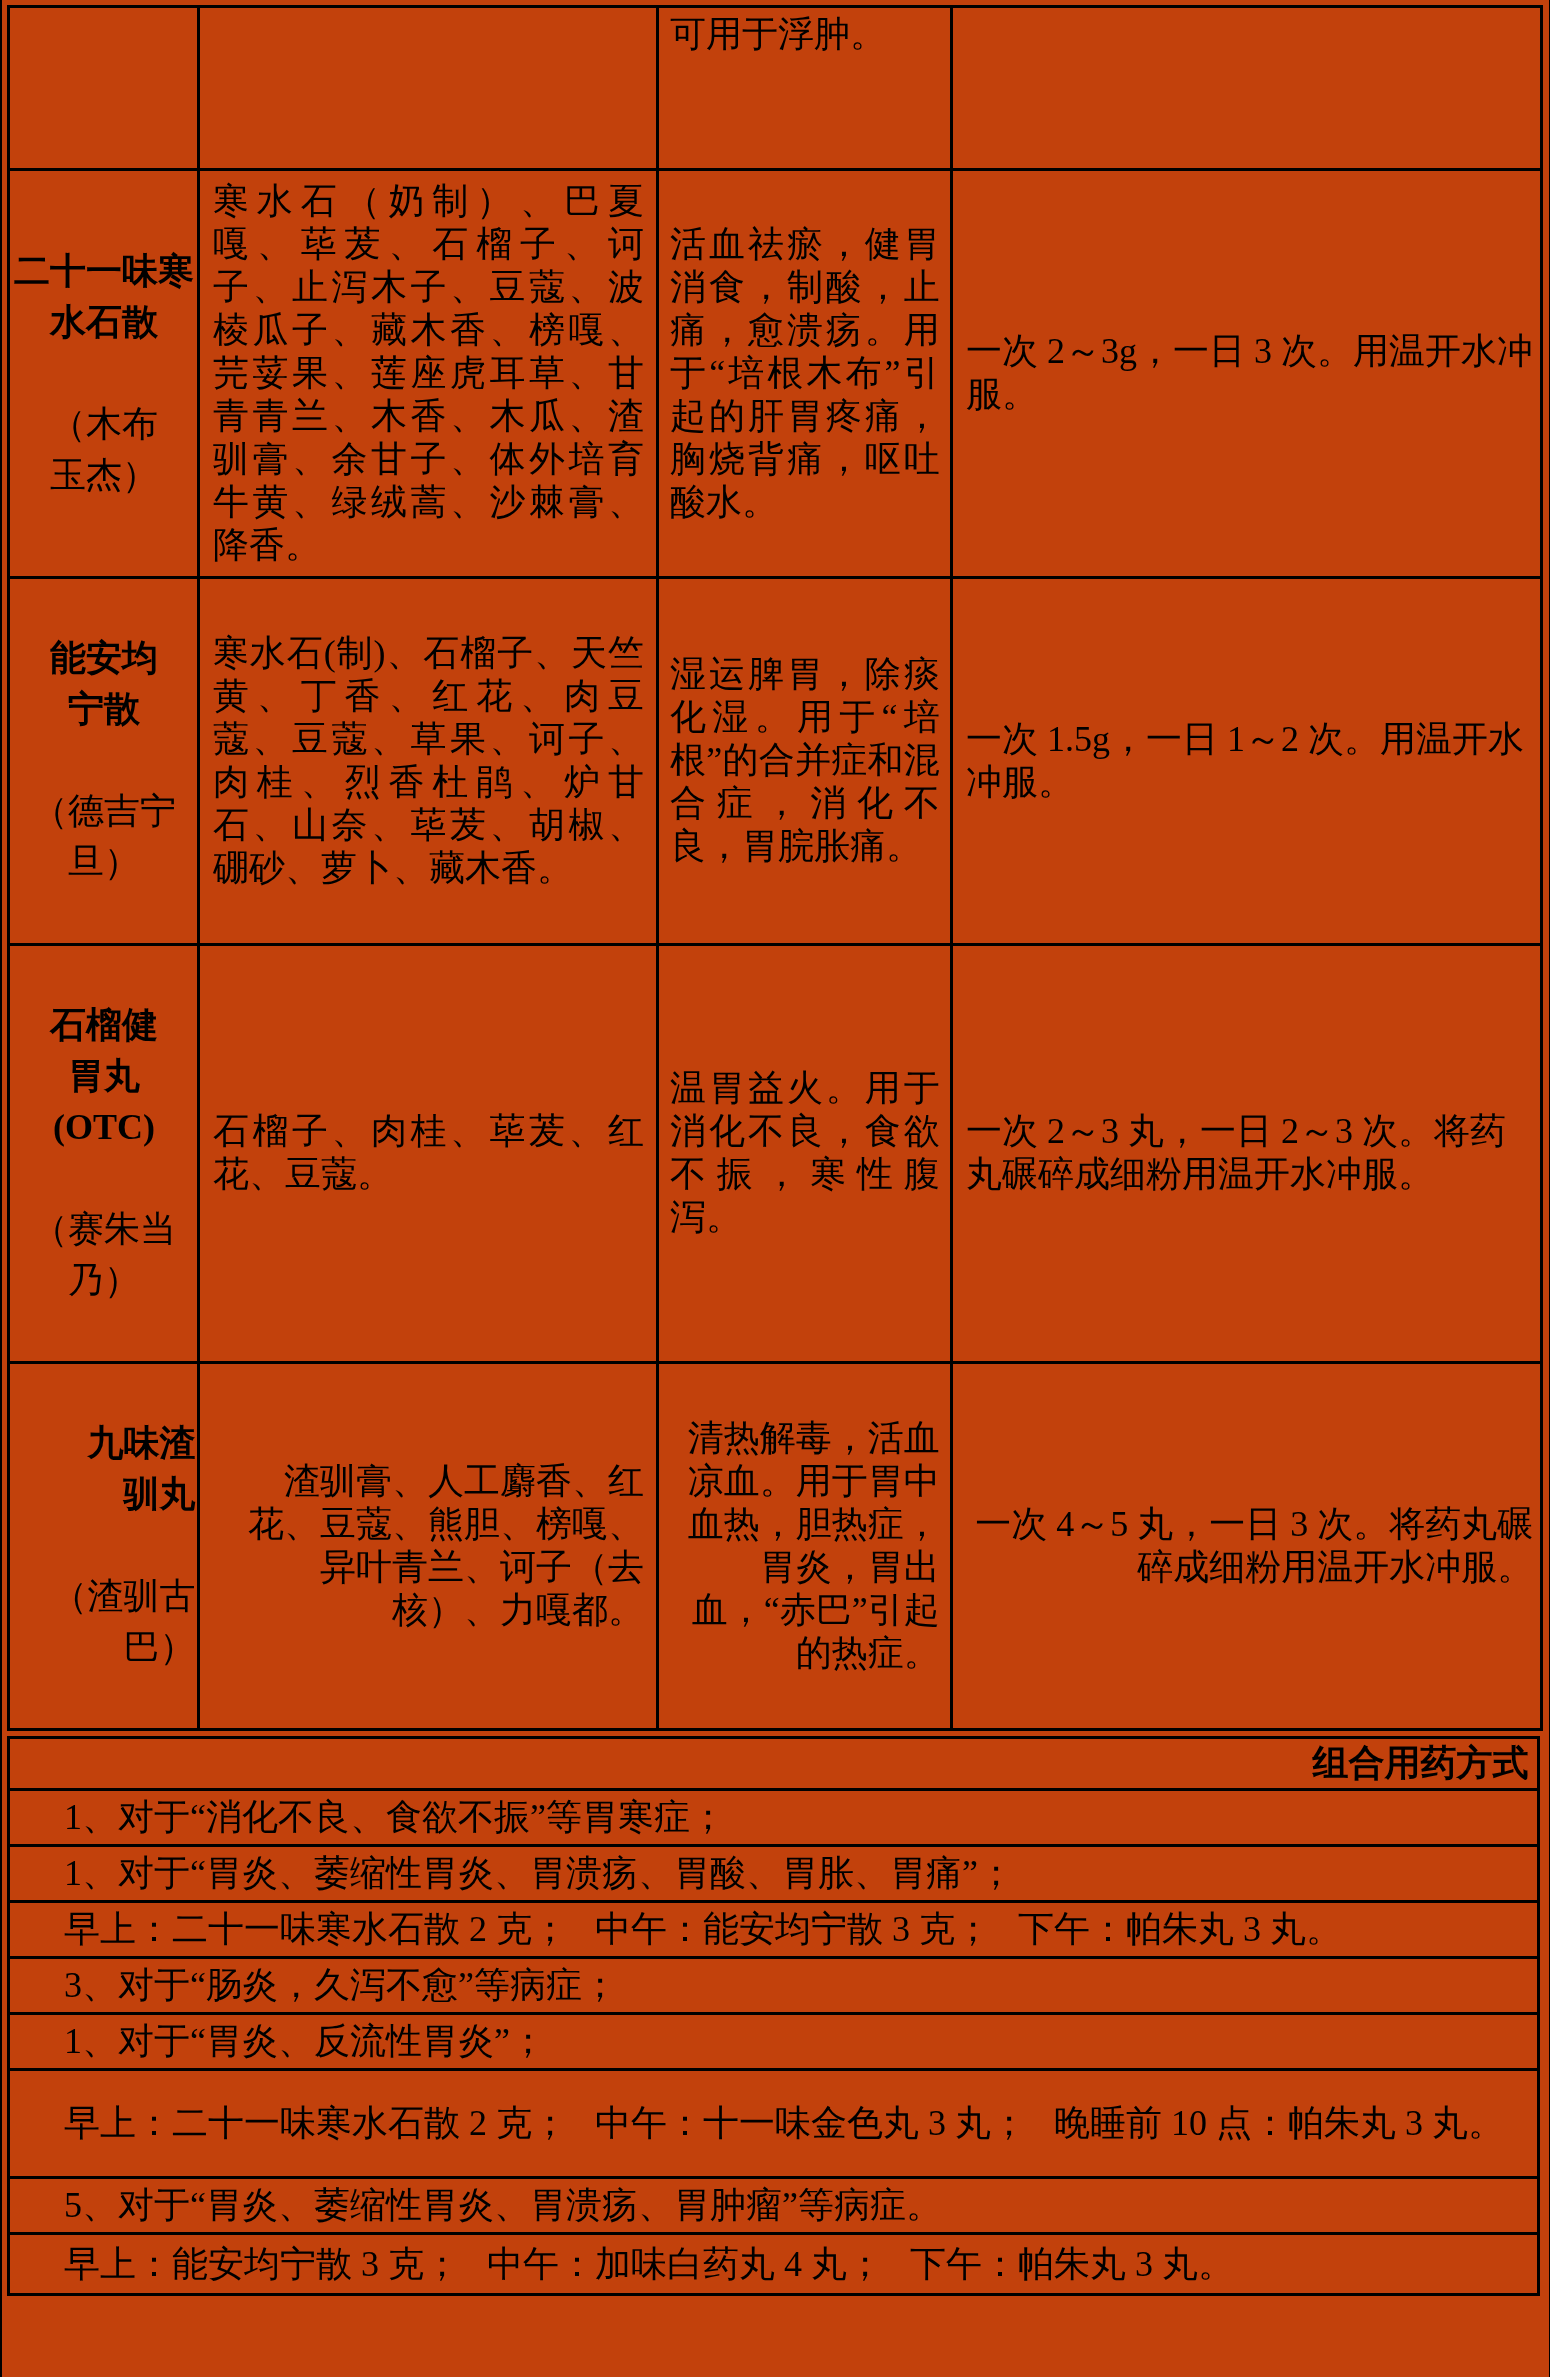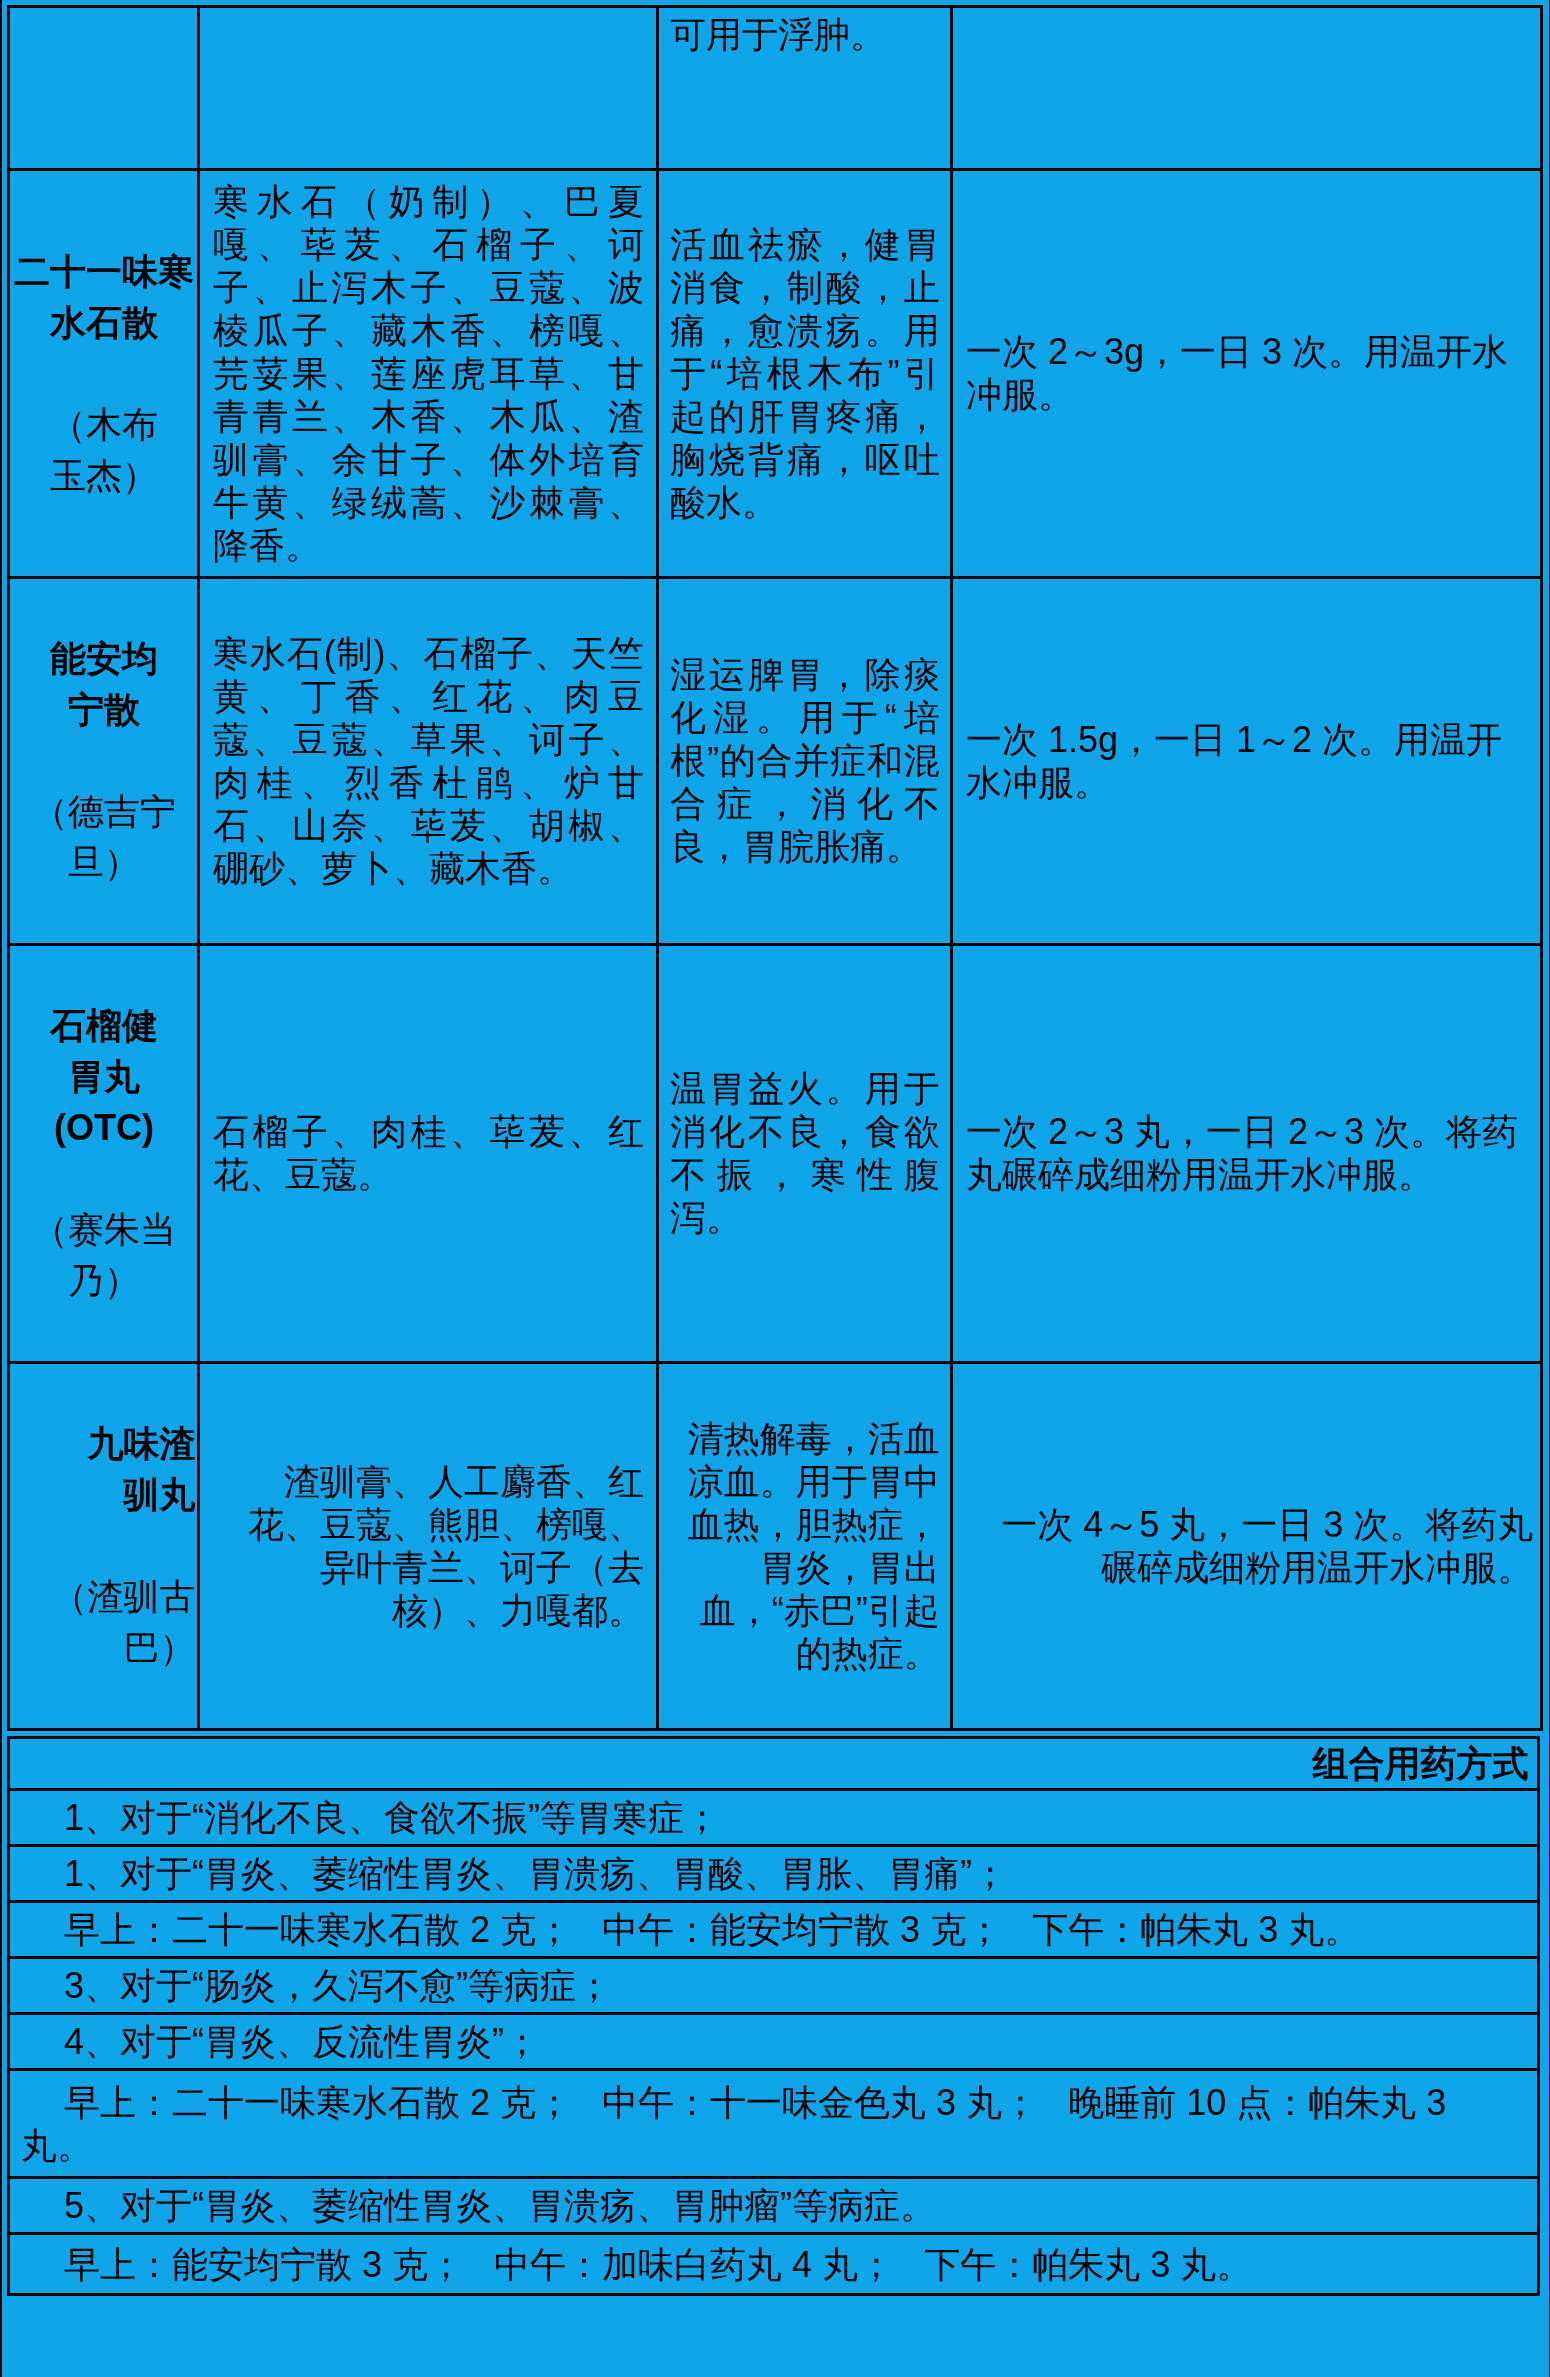--- a/index.html
+++ b/index.html
@@ -1,23 +1,23 @@
 <!DOCTYPE html>
 <html style="font-size:14.3px"><head>
 <meta charset="utf-8">
 <style>
   html,body{margin:0;padding:0;background:#888;}
   *{box-sizing:border-box;}
   .page{
     position:relative;
     width:1551px;
     height:2377px;
-    background:#0ea5e9;
+    background:#c2410c;
     color:#000;
-    font-family:Liberation Sans, sans-serif;
+    font-family:Liberation Serif, serif;
     border-left:2.7px solid #000;
     border-right:2.7px solid #000;
     padding:4.5px 5.4px 0 5.4px;
     overflow:hidden;
   }
   table{
     border-collapse:collapse;
     table-layout:fixed;
     width:1533px;
   }
@@ -161,21 +161,21 @@
     <tr>
           <td class="combo">1、对于“胃炎、萎缩性胃炎、胃溃疡、胃酸、胃胀、胃痛”；</td>
         </tr>
     <tr>
           <td class="combo">早上：二十一味寒水石散 2 克；   中午：能安均宁散 3 克；   下午：帕朱丸 3 丸。</td>
         </tr>
     <tr>
           <td class="combo">3、对于“肠炎，久泻不愈”等病症；</td>
         </tr>
     <tr>
-          <td class="combo">4、对于“胃炎、反流性胃炎”；</td>
+          <td class="combo">1、对于“胃炎、反流性胃炎”；</td>
         </tr>
     <tr class="tall">
           <td class="combo">早上：二十一味寒水石散 2 克；   中午：十一味金色丸 3 丸；   晚睡前 10 点：帕朱丸 3 丸。</td>
         </tr>
     <tr>
           <td class="combo">5、对于“胃炎、萎缩性胃炎、胃溃疡、胃肿瘤”等病症。</td>
         </tr>
     <tr class="last">
           <td class="combo">早上：能安均宁散 3 克；   中午：加味白药丸 4 丸；   下午：帕朱丸 3 丸。</td>
         </tr>

